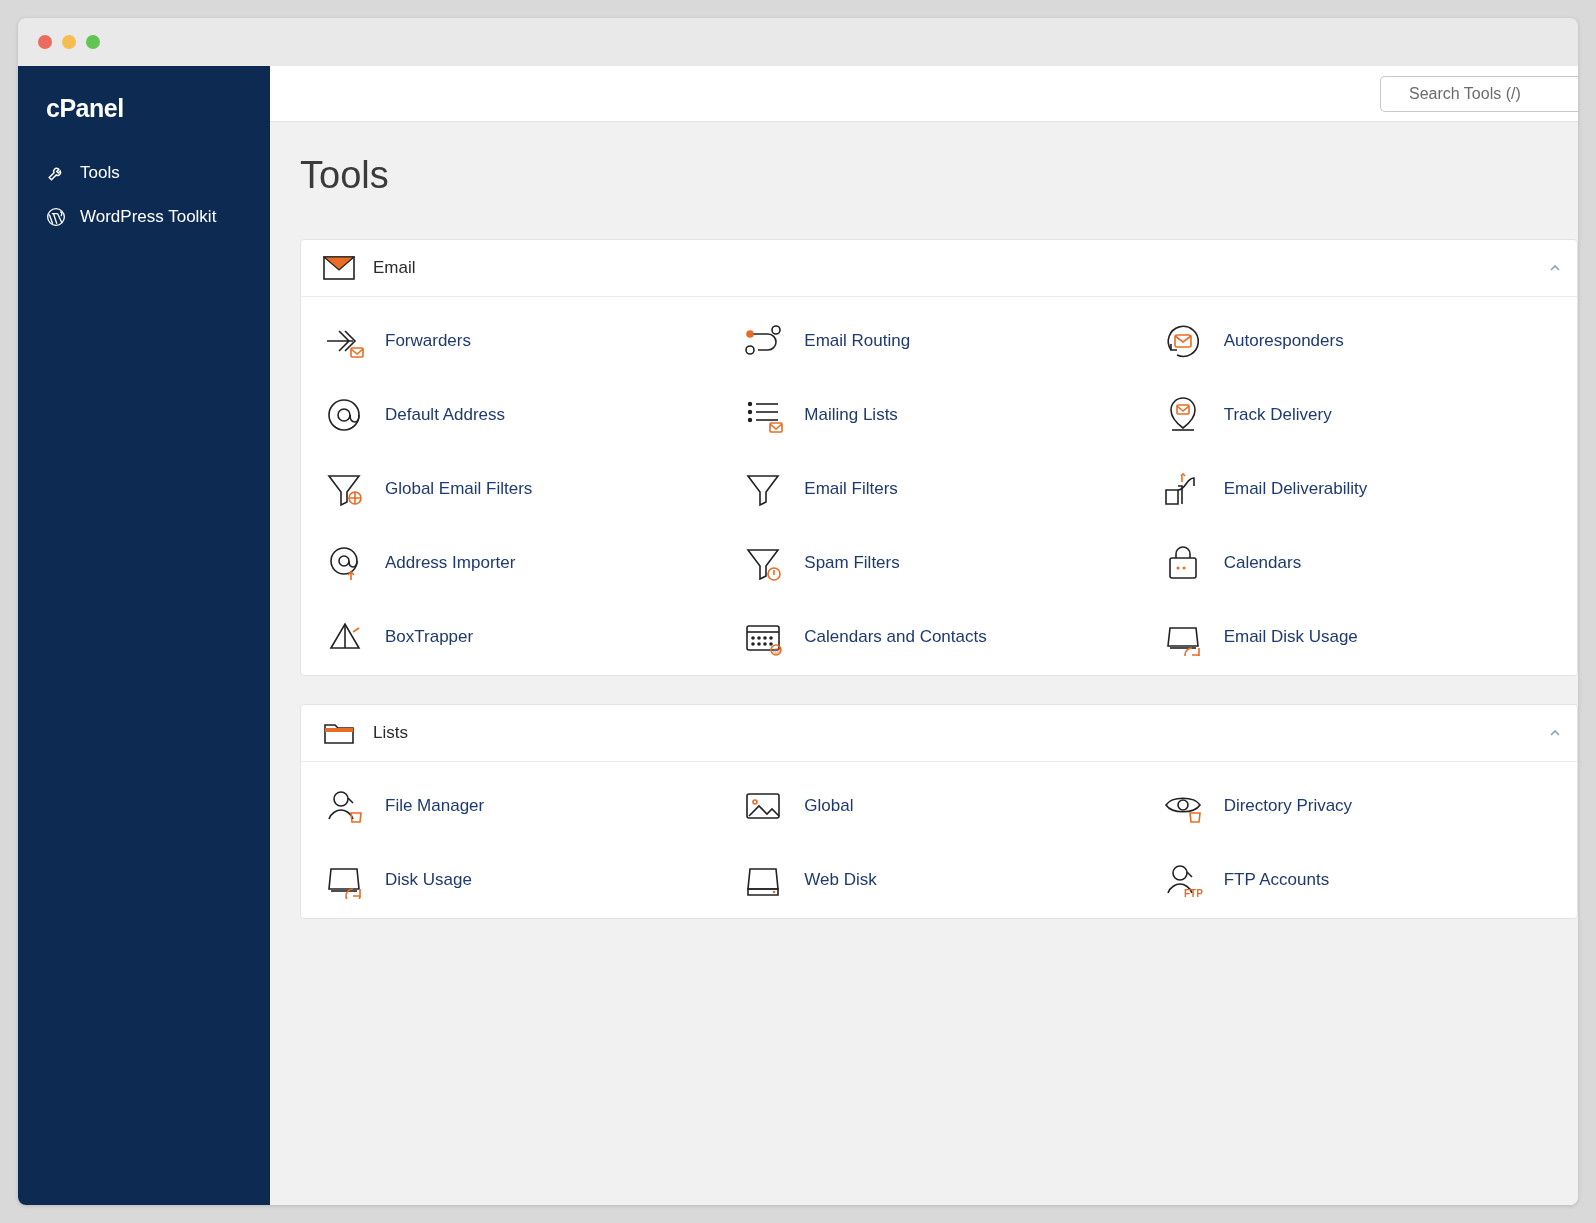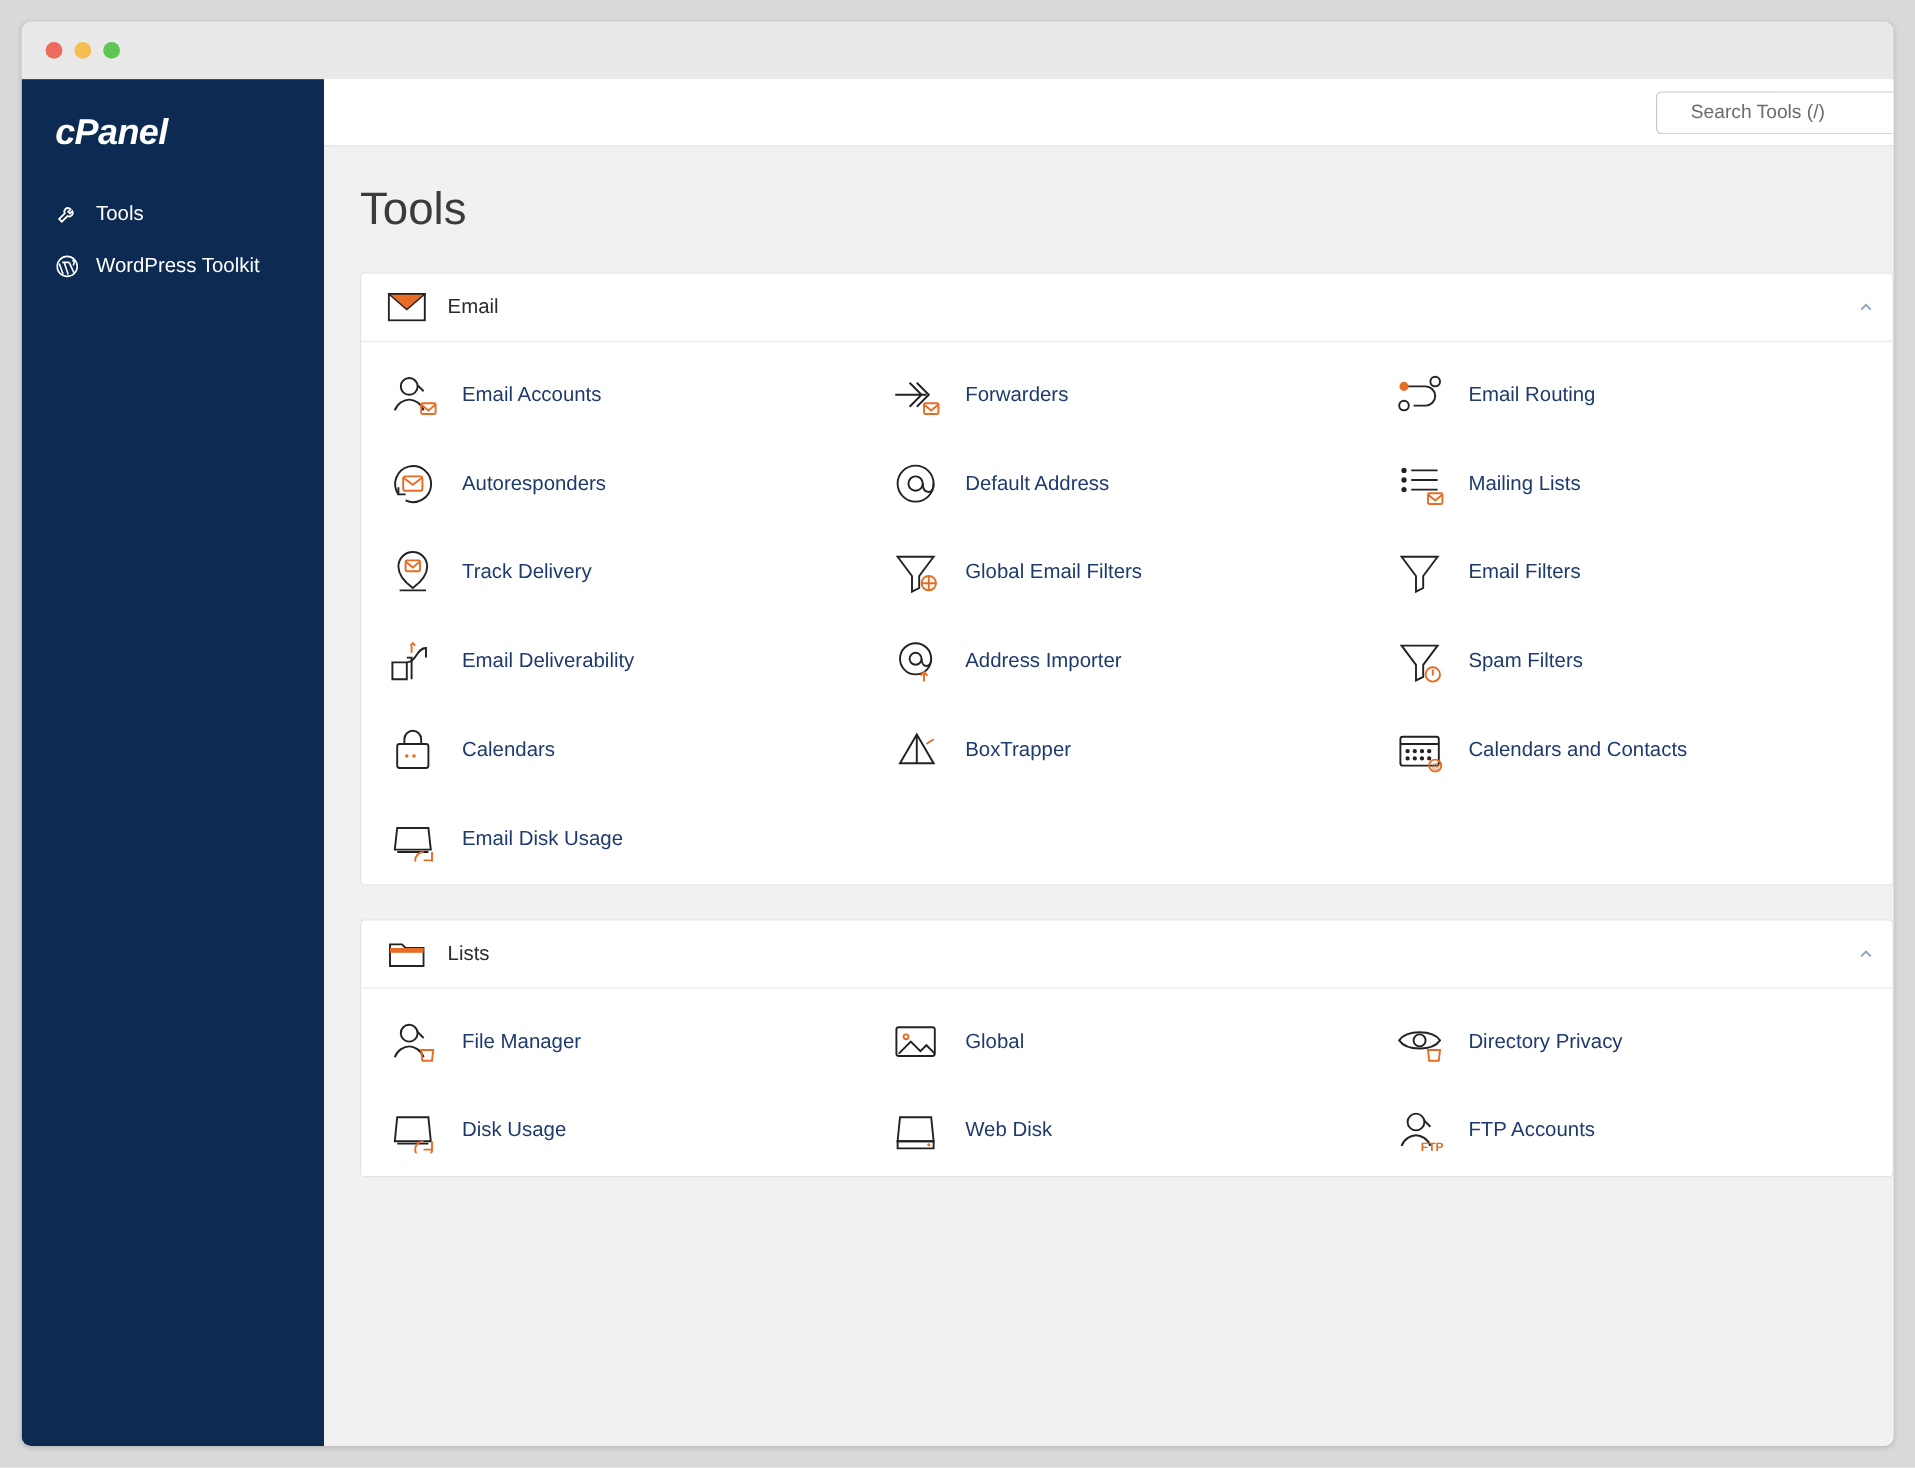--- a/index.html
+++ b/index.html
@@ -42,22 +42,21 @@
     width: 252px;
     background: #0c2a52;
     color: #fff;
     display: flex;
     flex-direction: column;
     padding-top: 24px;
   }
   .logo {
     padding: 4px 28px 28px 28px;
     font-family: Arial, sans-serif;
-    font-size: 30px;
-    font-style: italic;
+    font-size: 25px;
     font-weight: 800;
     letter-spacing: -0.5px;
   }
   .sidebar-item {
     display: flex;
     align-items: center;
     gap: 14px;
     padding: 12px 28px;
     font-size: 17px;
     cursor: pointer;
@@ -101,21 +100,21 @@
     font-size: 38px;
     font-weight: 400;
     color: #3b3b3b;
     padding: 10px 30px 26px 30px;
   }
 
   .panel {
     background: #fff;
     border: 1px solid #e3e3e3;
     border-radius: 4px;
-    margin: 4px 0 28px 30px;
+    margin: 16px 0 28px 30px;
   }
   .panel-head {
     display: flex;
     align-items: center;
     padding: 16px 22px;
     border-bottom: 1px solid #eaeaea;
     gap: 18px;
     position: relative;
   }
   .panel-head-icon {
@@ -220,32 +219,20 @@
             <span class="collapse">
               <svg width="16" height="16" viewBox="0 0 24 24" fill="none" stroke="currentColor" stroke-width="2.5">
                   <path d="M6 15l6-6 6 6"></path>
                 </svg>
             </span>
           </header>
 
           <div class="panel-body">
             <div class="grid">
 
-              <a class="tool">
-                <span class="tool-icon">
-                  <svg width="42" height="38" viewBox="0 0 42 38" fill="none" stroke="#222" stroke-width="1.6">
-                    <circle cx="18" cy="12" r="7"></circle>
-                      <path d="M25 11l5 5"></path>
-                    <path d="M6 32c2-6 8-9 12-9s10 3 12 9"></path>
-                    <rect x="28" y="26" width="12" height="9" rx="1" stroke="#e86c24"></rect>
-                      <path d="M28 27l6 5 6-5" stroke="#e86c24"></path>
-                  </svg>
-                </span>
-                <span class="tool-label">Email Accounts</span>
-              </a>
 
               <a class="tool">
                 <span class="tool-icon">
                   <svg width="42" height="38" viewBox="0 0 42 38" fill="none" stroke="#222" stroke-width="1.6">
                     <path d="M4 19h26M22 9l10 10-10 10M16 9l10 10-10 10"></path>
                     <rect x="28" y="26" width="12" height="9" rx="1" stroke="#e86c24"></rect>
                       <path d="M28 27l6 5 6-5" stroke="#e86c24"></path>
                   </svg>
                 </span>
                 <span class="tool-label">Forwarders</span>

